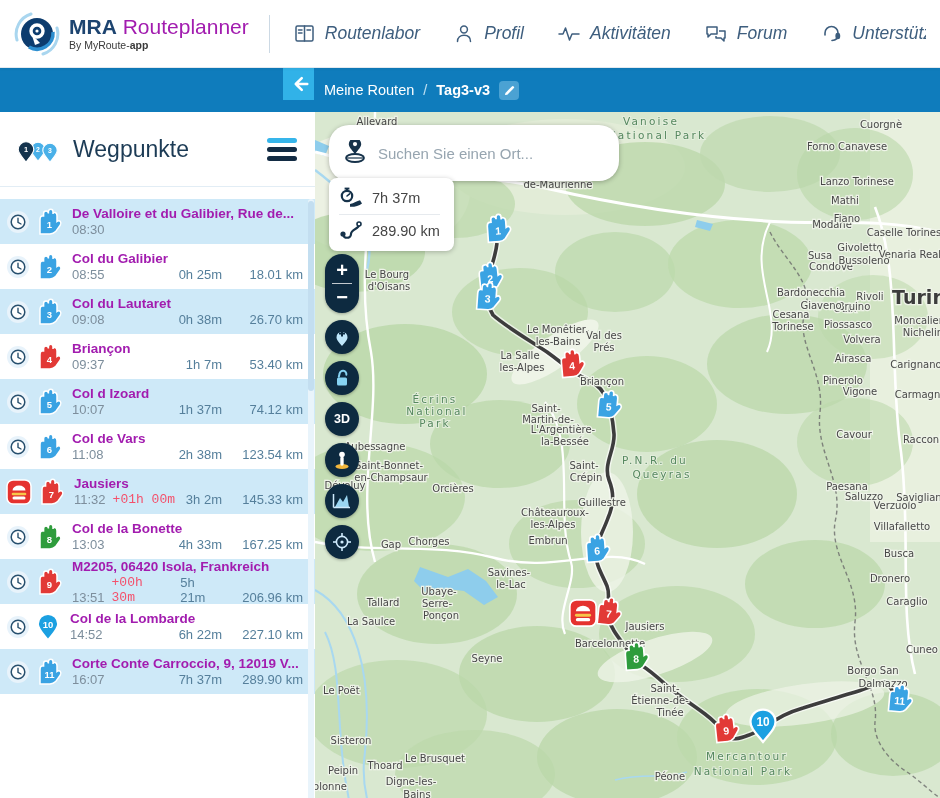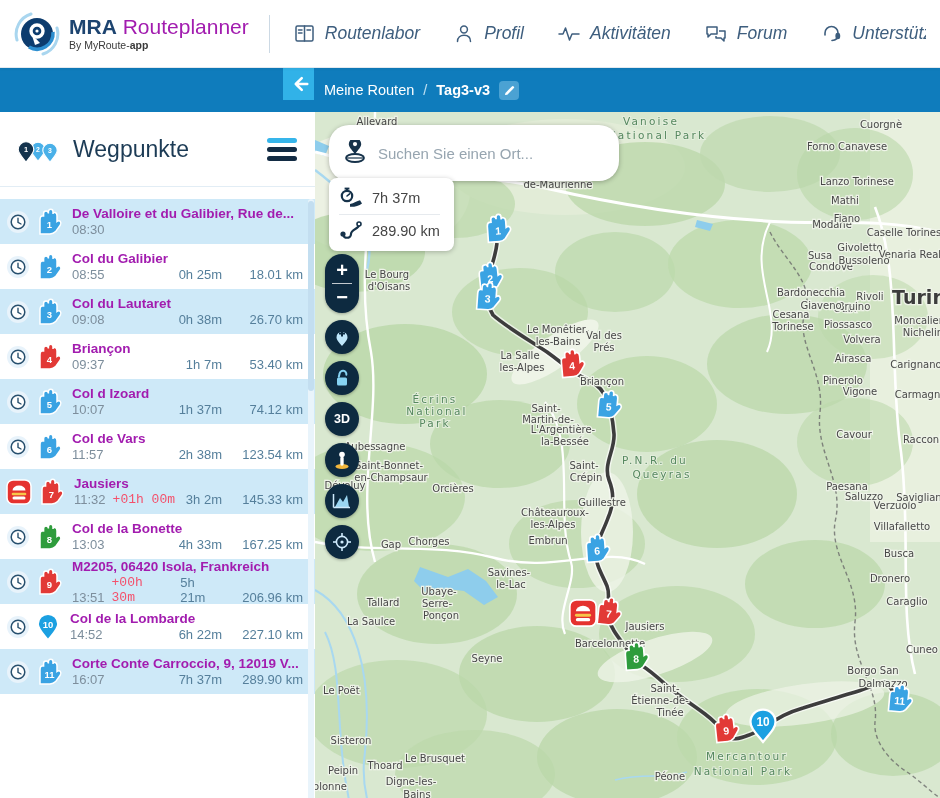--- a/index.html
+++ b/index.html
@@ -324,21 +324,21 @@
         <svg class="wp-clock" width="24" height="24" viewBox="-12 -12 24 24">
             <use href="#clock-shape"></use>
           </svg>
         <svg class="wp-hand" width="28" height="30" viewBox="0 0 28 30">
             <use href="#hand-shape" class="hand-blue"></use>
             <text x="14.5" y="20.5" class="hand-num">6</text>
           </svg>
         <div class="wp-main">
           <div class="wp-title">Col de Vars</div>
           <div class="wp-meta">
-              <span class="wp-time">11:57</span>
+              <span class="wp-time">11:08</span>
               <span class="wp-delay"></span>
               <span class="wp-dur">2h 38m</span>
               <span class="wp-dist">123.54 km</span>
             </div>
         </div>
       </div>
 
       <div class="wp-row alt">
         <svg class="wp-clock" width="26" height="26" viewBox="-13 -13 26 26">
             <use href="#burger-shape"></use>

